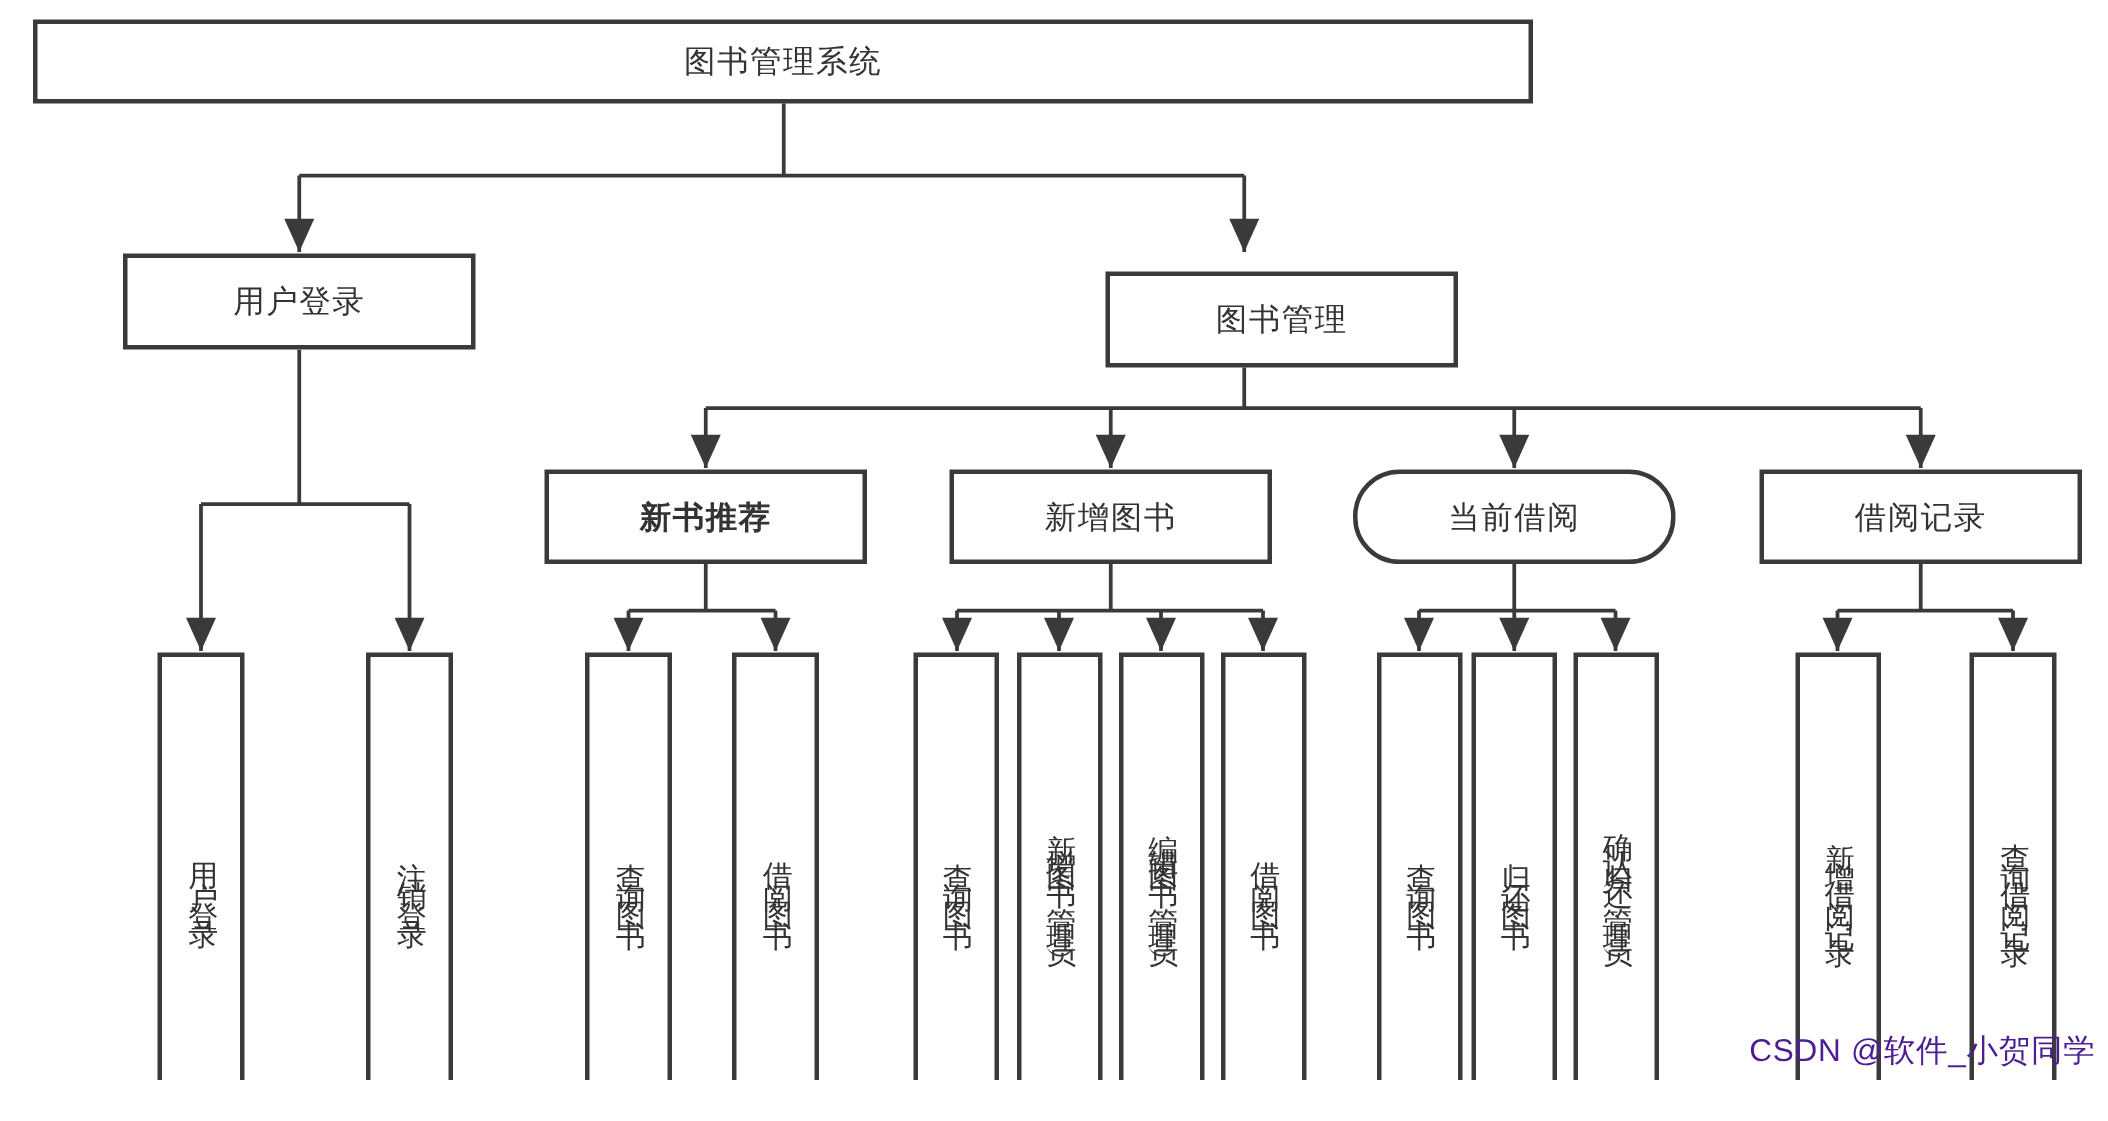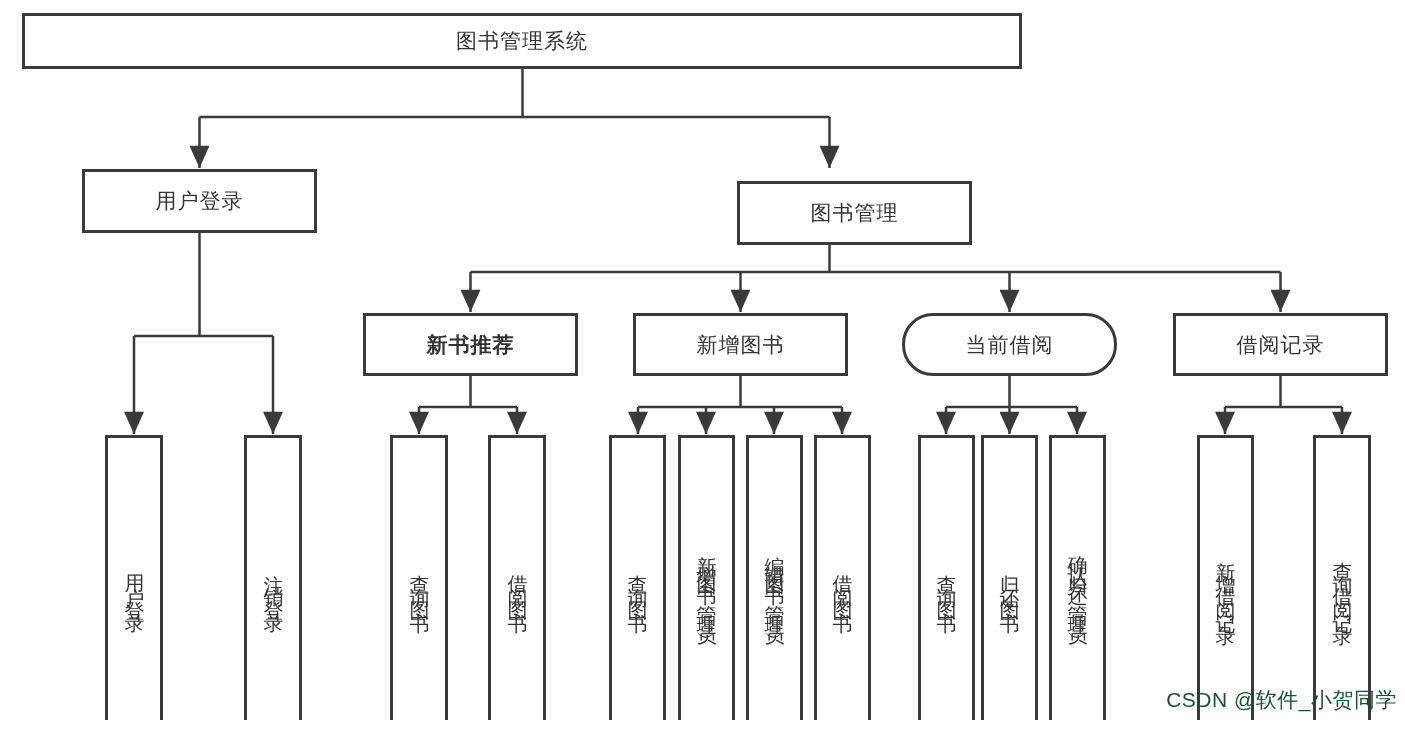--- a/index.html
+++ b/index.html
@@ -16,21 +16,21 @@
   .leaf{
     position:absolute;box-sizing:border-box;border:3px solid #3a3a3a;background:#ffffff;z-index:1;
     writing-mode:vertical-rl;text-orientation:mixed;text-align:center;
     font-size:20px;letter-spacing:13px;line-height:50px;color:#333333;
     top:435px;height:300px;width:58px;overflow:hidden;
   }
   .leaf.long{letter-spacing:10px;}
   .leaf.w57{width:57px;}
   #watermark{
     position:absolute;right:8px;bottom:6px;z-index:3;
-    font-size:21px;color:#14532d;letter-spacing:0.5px;
+    font-size:21px;color:#4c1d95;letter-spacing:0.5px;
   }
 </style>
 </head>
 <body>
 
 <div id="stage">
 
   <svg id="wires" viewBox="0 0 1405 747" xmlns="http://www.w3.org/2000/svg">
     <defs>
       <marker id="arw" viewBox="0 0 10 9" refX="10" refY="4.5" markerWidth="10" markerHeight="8" orient="auto" markerUnits="strokeWidth">

